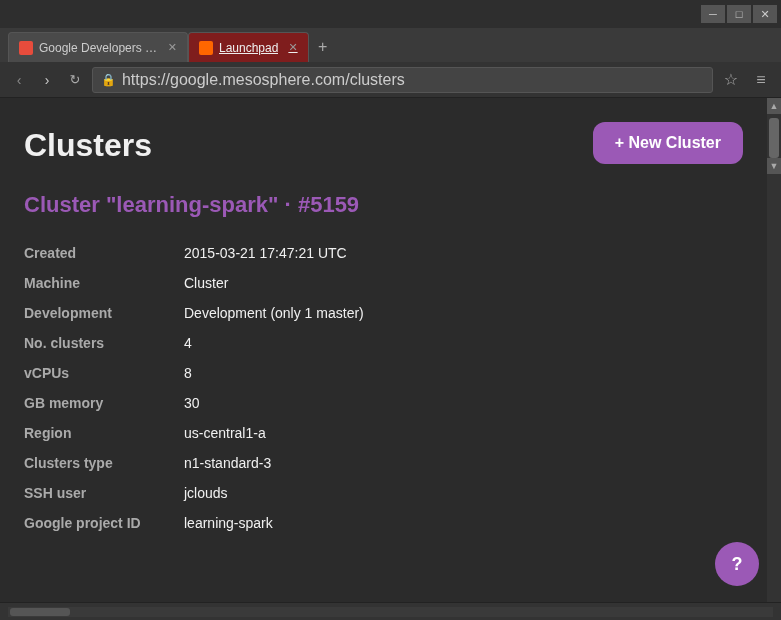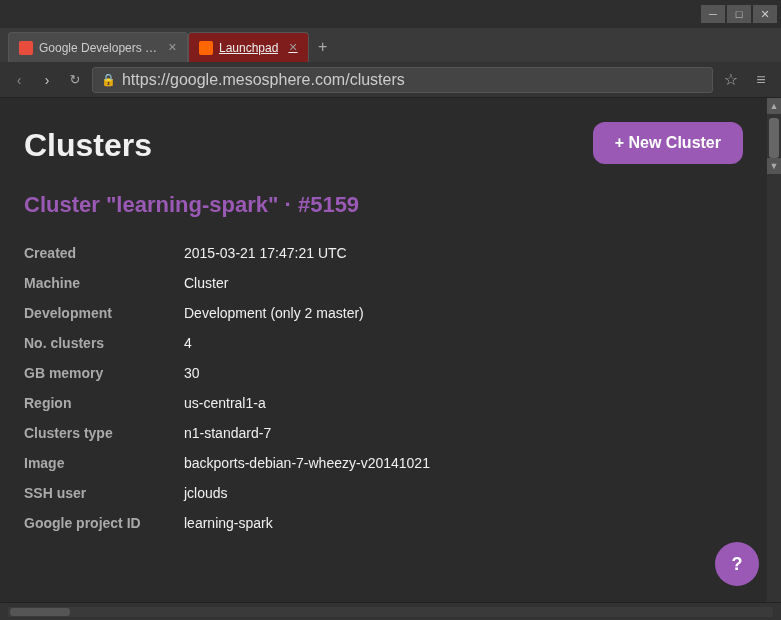--- a/index.html
+++ b/index.html
@@ -329,41 +329,41 @@
       <tr>
             <td>Created</td>
             <td>2015-03-21 17:47:21 UTC</td>
           </tr>
           <tr>
             <td>Machine</td>
             <td>Cluster</td>
           </tr>
           <tr>
             <td>Development</td>
-            <td>Development (only 2 master)</td>
+            <td>Development (only 1 master)</td>
           </tr>
           <tr>
             <td>No. clusters</td>
             <td>4</td>
           </tr>
           <tr>
+            <td>vCPUs</td>
+            <td>8</td>
+          </tr>
+          <tr>
             <td>GB memory</td>
             <td>30</td>
           </tr>
           <tr>
             <td>Region</td>
             <td>us-central1-a</td>
           </tr>
           <tr>
             <td>Clusters type</td>
-            <td>n1-standard-7</td>
-          </tr>
-          <tr>
-            <td>Image</td>
-            <td>backports-debian-7-wheezy-v20141021</td>
+            <td>n1-standard-3</td>
           </tr>
           <tr>
             <td>SSH user</td>
             <td>jclouds</td>
           </tr>
           <tr>
             <td>Google project ID</td>
             <td>learning-spark</td>
           </tr>
         </tbody>

